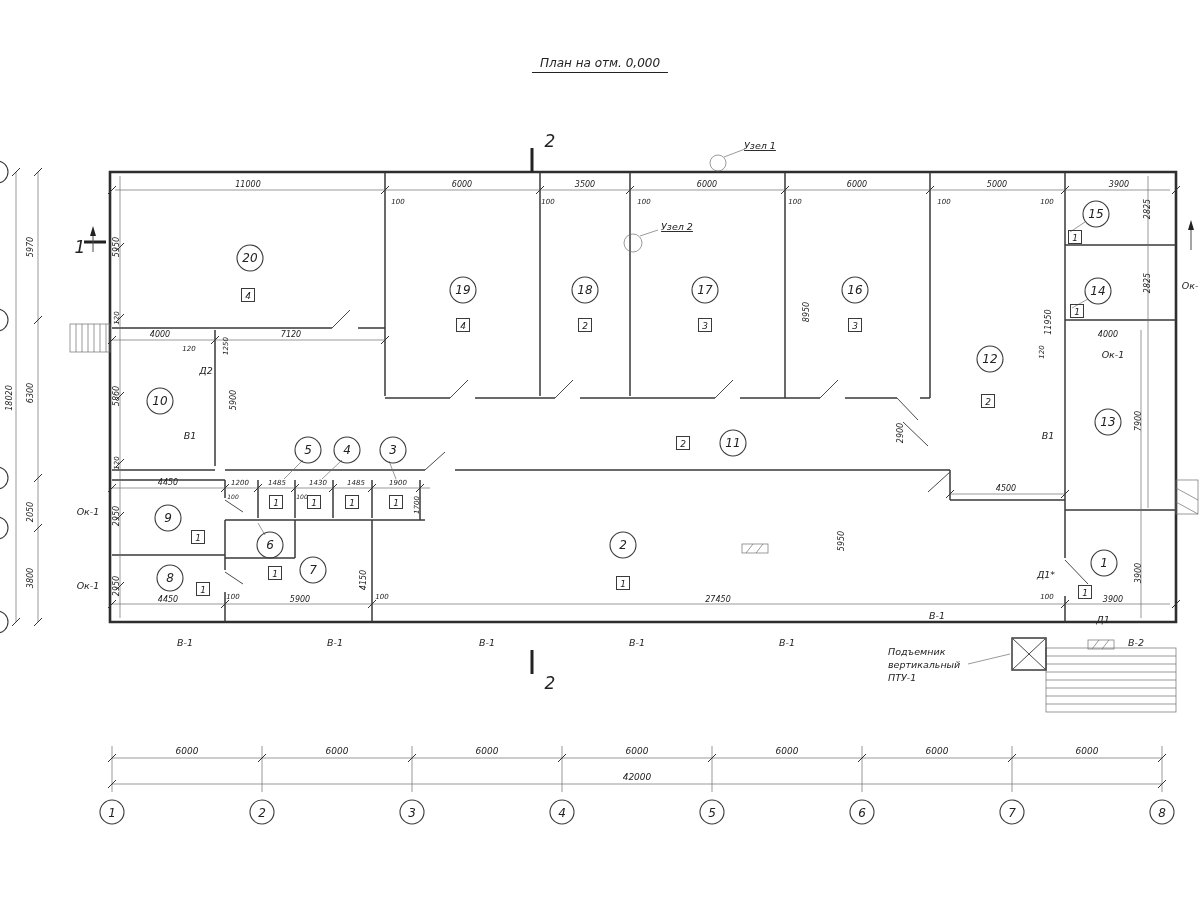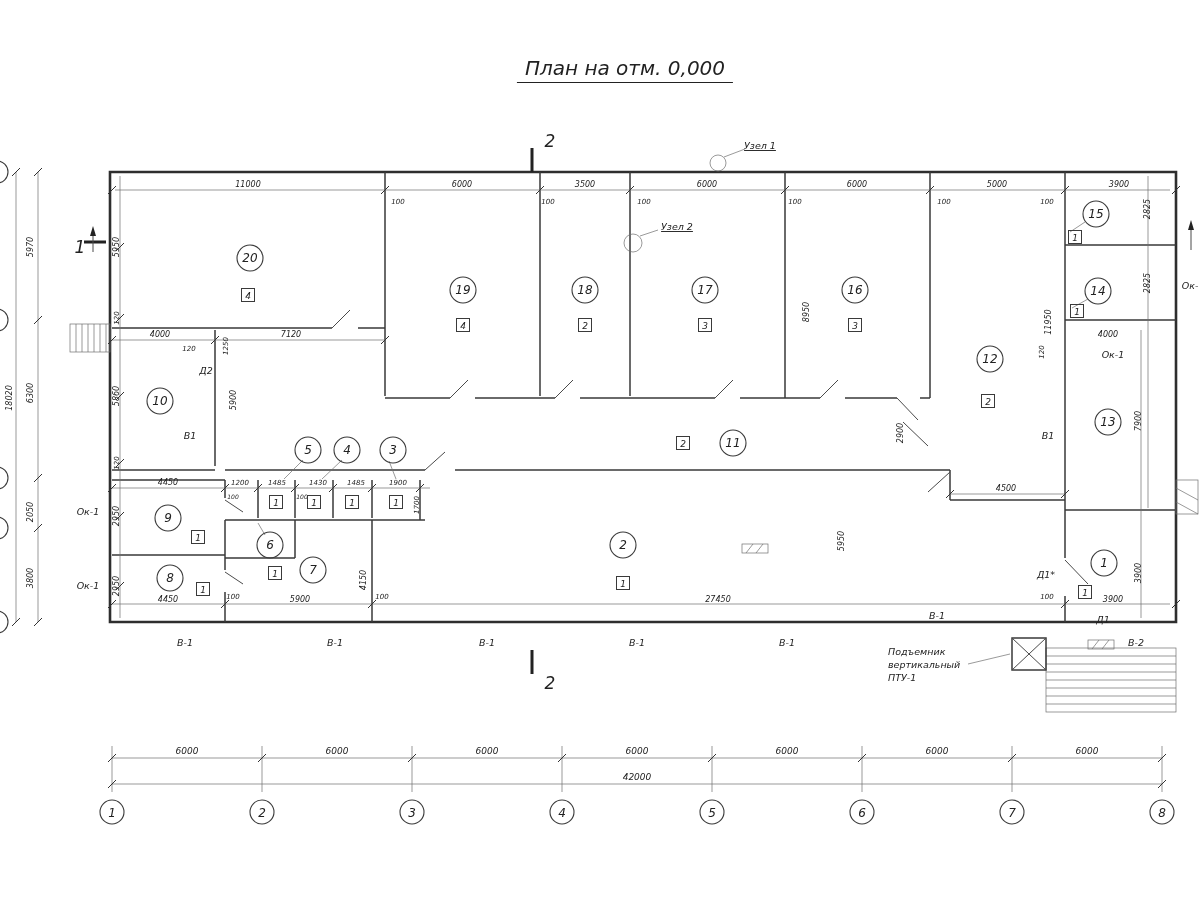--- a/index.html
+++ b/index.html
@@ -1,20 +1,20 @@
 <!DOCTYPE html>
 <html><head>
 <meta charset="utf-8">
 <style>
   html,body{margin:0;padding:0;background:#fff;}
   #stage{position:relative;width:1200px;height:900px;background:#fff;overflow:hidden;
          font-family:"DejaVu Sans",sans-serif;}
   #drawing-title{position:absolute;left:50%;top:56px;transform:translateX(-50%);
-    font-style:italic;font-size:20px;color:#222;border-bottom:1.2px solid #222;
-    padding:0 8px 2px;white-space:nowrap;margin-left:25px;}
+    font-style:italic;font-size:12px;color:#222;border-bottom:1.2px solid #222;
+    padding:0 8px 2px;white-space:nowrap;}
   svg{position:absolute;left:0;top:0;}
   svg text{fill:#222;font-family:"DejaVu Sans",sans-serif;font-style:italic;}
   .w-outer{stroke:#2e2e2e;stroke-width:2.6;fill:none;}
   .w-inner{stroke:#3a3a3a;stroke-width:1.5;fill:none;}
   .thin{stroke:#6f6f6f;stroke-width:0.7;fill:none;}
   .leaf{stroke:#4a4a4a;stroke-width:1;fill:none;}
   .mark{stroke:#222;stroke-width:3;fill:none;}
   .bubble{stroke:#3a3a3a;stroke-width:1.1;fill:#fff;}
 </style>
 </head>

